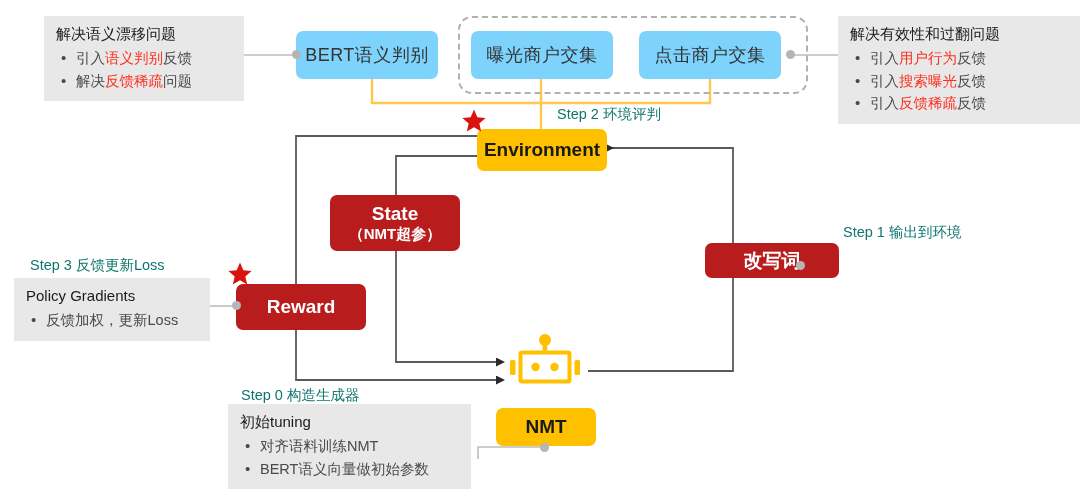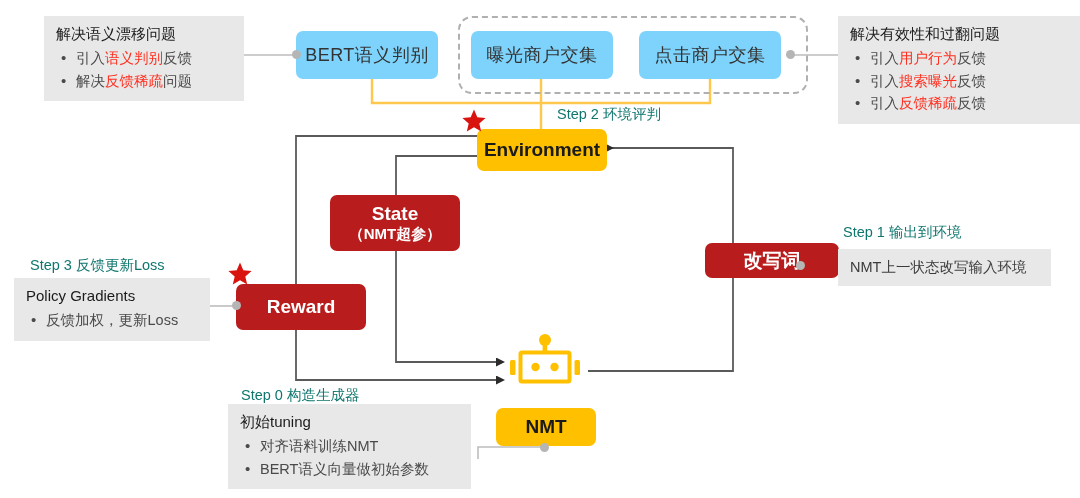--- a/index.html
+++ b/index.html
@@ -180,17 +180,14 @@
   </div>
 
   <div class="panel" style="left:228px;top:404px;width:243px;">
     <div class="ttl">初始tuning</div>
     <ul>
         <li><span>对齐语料训练NMT</span></li>
         <li><span>BERT语义向量做初始参数</span></li>
       </ul>
   </div>
 
-  <div class="panel" style="left:838px;top:249px;width:213px;padding:9px 12px;">
-    <div style="font-size:14.5px;color:#3b3b3b;white-space:nowrap;">NMT上一状态改写输入环境</div>
-  </div>
 
 </div>
 
 </body></html>

